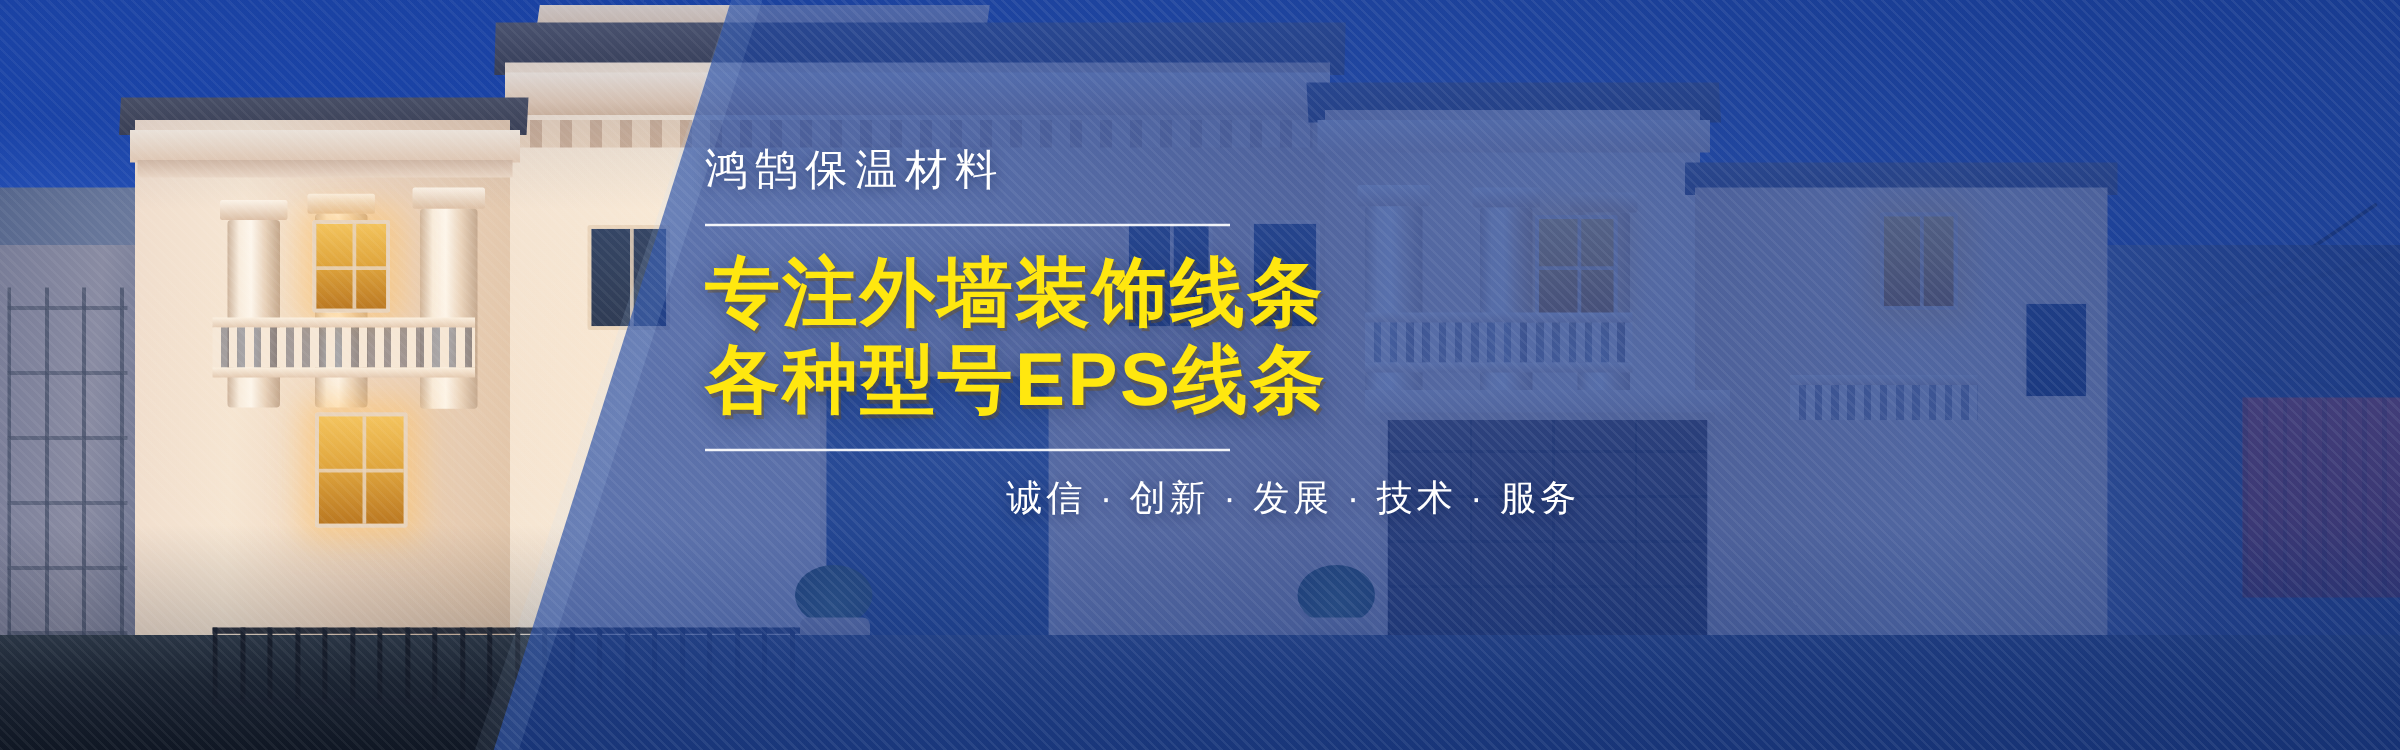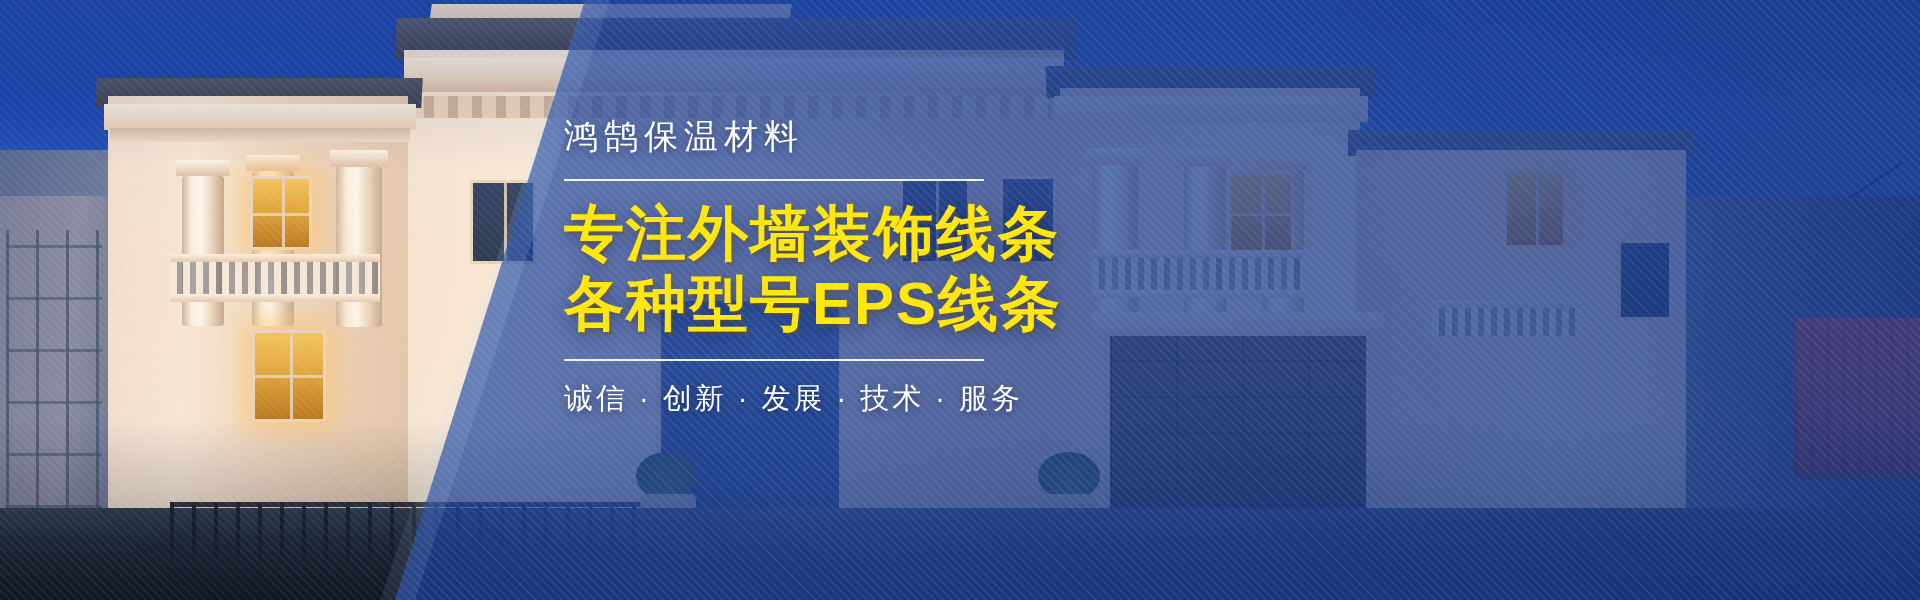--- a/index.html
+++ b/index.html
@@ -296,20 +296,21 @@
     text-shadow:
       2px 3px 0 rgba(120,80,0,.35),
       0 4px 18px rgba(0,25,70,.45);
   }
   .tagline{
     font-size:29px;
     color:#ffffff;
     letter-spacing:3px;
     white-space:nowrap;
     text-shadow:0 2px 10px rgba(0,20,60,.55);
+    text-align:right;
   }
 </style>
 </head>
 <body>
 
 <div class="banner">
 
   <div class="sky"></div>
   <div class="sky-glow"></div>
 

